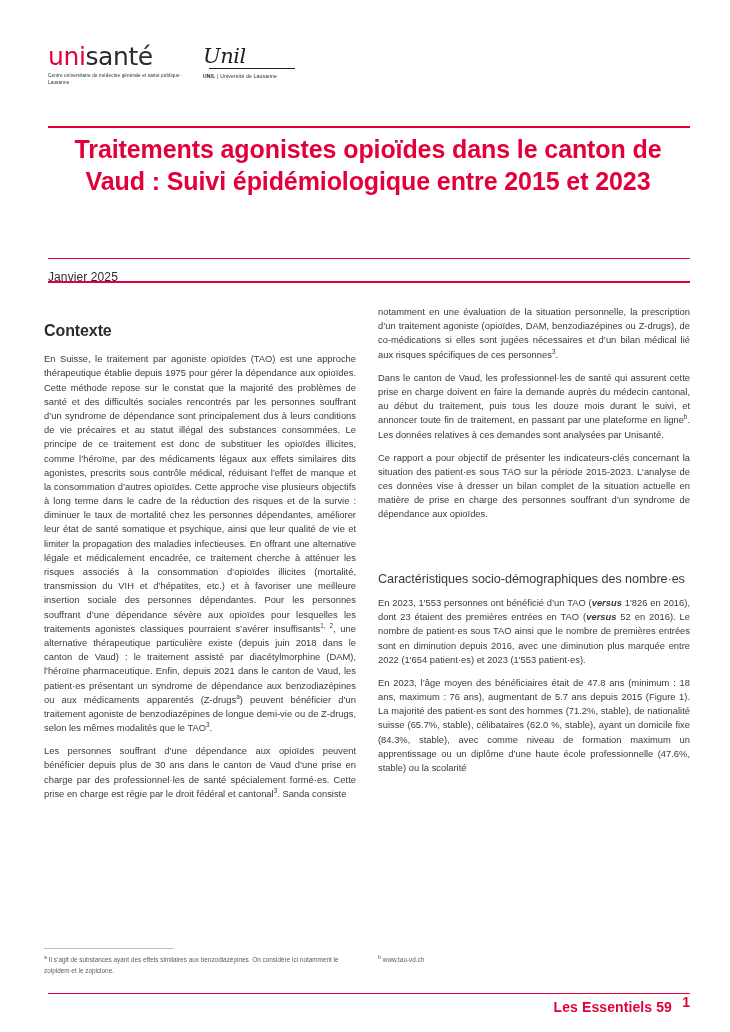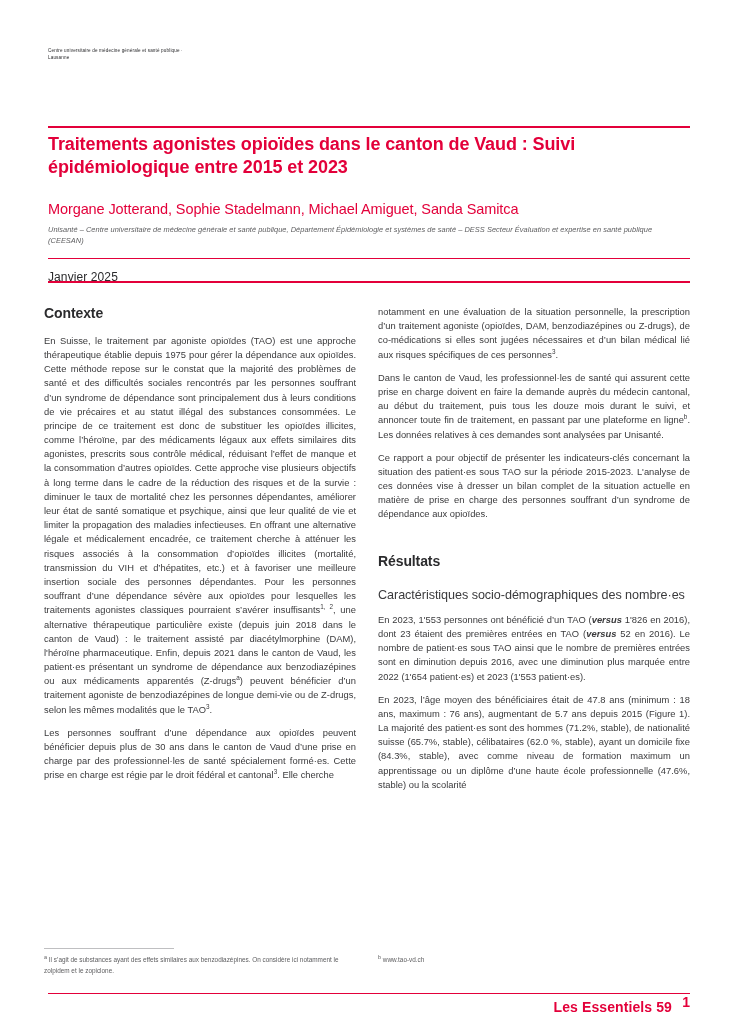--- a/index.html
+++ b/index.html
@@ -95,24 +95,25 @@
     top: 126px;
     height: 2px;
     background: #e3003a;
   }
   .title {
     position: absolute;
     left: 48px;
     right: 42px;
     top: 133px;
     color: #e3003a;
-    font-size: 18px;
+    font-size: 25px;
     font-weight: 700;
     line-height: 1.28;
     letter-spacing: -0.1px;
+    text-align: center;
   }
   .authors {
     position: absolute;
     left: 48px;
     right: 42px;
     top: 201px;
     color: #e3003a;
     font-size: 14.5px;
     font-weight: 400;
     line-height: 1.2;
@@ -166,23 +167,23 @@
   .col {
     position: absolute;
     top: 0;
     width: 312px;
     height: 100%;
   }
   .col-left  { left: 0px; }
   .col-right { left: 334px; }
 
   h1.sec {
-    margin: 0 0 12px 0;
+    margin: 16px 0 12px 0;
     color: #2b2b2d;
-    font-size: 14px;
+    font-size: 16px;
     font-weight: 700;
     letter-spacing: -0.1px;
     line-height: 1.2;
   }
   h2.sub {
     margin: 18px 0 9px 0;
     color: #3a3a3c;
     font-size: 12.6px;
     font-weight: 400;
     line-height: 1.3;
@@ -258,54 +259,57 @@
   }
 </style>
 </head>
 <body>
 
 <div class="page">
 
   <div class="logobar">
 
     <div class="logo-unisante">
+      <div class="word"><span class="red">uni</span><span class="dark">santé</span></div>
       <div class="tagline">Centre universitaire de médecine générale et santé publique · Lausanne</div>
     </div>
 
+    <div class="logo-unil">
+      <div class="script">Unil</div>
+      <div class="underline"></div>
+      <div class="sub"><b>UNIL</b><span> | Université de Lausanne</span></div>
+    </div>
 
   </div>
 
   <div class="rule-top"></div>
   <div class="title">Traitements agonistes opioïdes dans le canton de Vaud : Suivi épidémiologique entre 2015 et 2023</div>
-  <div class="authors">Morgane Jotterand, Sophie Stadelmann, Michael Amiguet, Sanda Samitca</div>
-  <div class="affiliation">Unisanté – Centre universitaire de médecine générale et santé publique, Département Épidémiologie et systèmes de santé – DESS Secteur Évaluation et expertise en santé publique (CEESAN)</div>
 
   <div class="rule-date-top"></div>
   <div class="date">Janvier 2025</div>
   <div class="rule-date-bottom"></div>
 
   <div class="cols">
 
     <div class="col col-left">
       <h1 class="sec">Contexte</h1>
 
       <p class="body"><span>En Suisse, le traitement par agoniste opioïdes (TAO) est une approche thérapeutique établie depuis 1975 pour gérer la dépendance aux opioïdes. Cette méthode repose sur le constat que la majorité des problèmes de santé et des difficultés sociales rencontrés par les personnes souffrant d’un syndrome de dépendance sont principalement dus à leurs conditions de vie précaires et au statut illégal des substances consommées. Le principe de ce traitement est donc de substituer les opioïdes illicites, comme l’héroïne, par des médicaments légaux aux effets similaires dits agonistes, prescrits sous contrôle médical, réduisant l’effet de manque et la consommation d’autres opioïdes. Cette approche vise plusieurs objectifs à long terme dans le cadre de la réduction des risques et de la survie : diminuer le taux de mortalité chez les personnes dépendantes, améliorer leur état de santé somatique et psychique, ainsi que leur qualité de vie et limiter la propagation des maladies infectieuses. En offrant une alternative légale et médicalement encadrée, ce traitement cherche à atténuer les risques associés à la consommation d’opioïdes illicites (mortalité, transmission du VIH et d’hépatites, etc.) et à favoriser une meilleure insertion sociale des personnes dépendantes. Pour les personnes souffrant d’une dépendance sévère aux opioïdes pour lesquelles les traitements agonistes classiques pourraient s’avérer insuffisants</span><sup>1, 2</sup><span>, une alternative thérapeutique particulière existe (depuis juin 2018 dans le canton de Vaud) : le traitement assisté par diacétylmorphine (DAM), l'héroïne pharmaceutique. Enfin, depuis 2021 dans le canton de Vaud, les patient·es présentant un syndrome de dépendance aux benzodiazépines ou aux médicaments apparentés (Z-drugs</span><sup>a</sup><span>) peuvent bénéficier d’un traitement agoniste de benzodiazépines de longue demi-vie ou de Z-drugs, selon les mêmes modalités que le TAO</span><sup>3</sup><span>.</span></p>
 
-      <p class="body"><span>Les personnes souffrant d’une dépendance aux opioïdes peuvent bénéficier depuis plus de 30 ans dans le canton de Vaud d’une prise en charge par des professionnel·les de santé spécialement formé·es. Cette prise en charge est régie par le droit fédéral et cantonal</span><sup>3</sup><span>. Elle cherche</span></p>
+      <p class="body"><span>Les personnes souffrant d’une dépendance aux opioïdes peuvent bénéficier depuis plus de 30 ans dans le canton de Vaud d’une prise en charge par des professionnel·les de santé spécialement formé·es. Cette prise en charge est régie par le droit fédéral et cantonal</span><sup>3</sup><span>. Sanda consiste</span></p>
     </div>
 
     <div class="col col-right">
       <p class="body"><span>notamment en une évaluation de la situation personnelle, la prescription d’un traitement agoniste (opioïdes, DAM, benzodiazépines ou Z-drugs), de co-médications si elles sont jugées nécessaires et d’un bilan médical lié aux risques spécifiques de ces personnes</span><sup>3</sup><span>.</span></p>
 
       <p class="body"><span>Dans le canton de Vaud, les professionnel·les de santé qui assurent cette prise en charge doivent en faire la demande auprès du médecin cantonal, au début du traitement, puis tous les douze mois durant le suivi, et annoncer toute fin de traitement, en passant par une plateforme en ligne</span><sup>b</sup><span>. Les données relatives à ces demandes sont analysées par Unisanté.</span></p>
 
       <p class="body">Ce rapport a pour objectif de présenter les indicateurs-clés concernant la situation des patient·es sous TAO sur la période 2015-2023. L'analyse de ces données vise à dresser un bilan complet de la situation actuelle en matière de prise en charge des personnes souffrant d’un syndrome de dépendance aux opioïdes.</p>
 
       <div class="spacer-res"></div>
-      <h1 class="sec">Résultats</h1>
       <h2 class="sub">Caractéristiques socio-démographiques des nombre·es</h2>
 
       <p class="body"><span>En 2023, 1'553 personnes ont bénéficié d’un TAO (</span><i>versus</i><span> 1'826 en 2016), dont 23 étaient des premières entrées en TAO (</span><i>versus</i><span> 52 en 2016). Le nombre de patient·es sous TAO ainsi que le nombre de premières entrées sont en diminution depuis 2016, avec une diminution plus marquée entre 2022 (1'654 patient·es) et 2023 (1'553 patient·es).</span></p>
 
       <p class="body">En 2023, l’âge moyen des bénéficiaires était de 47.8 ans (minimum : 18 ans, maximum : 76 ans), augmentant de 5.7 ans depuis 2015 (Figure 1). La majorité des patient·es sont des hommes (71.2%, stable), de nationalité suisse (65.7%, stable), célibataires (62.0 %, stable), ayant un domicile fixe (84.3%, stable), avec comme niveau de formation maximum un apprentissage ou un diplôme d’une haute école professionnelle (47.6%, stable) ou la scolarité</p>
     </div>
 
   </div>
 
   <div class="footrule"></div>

